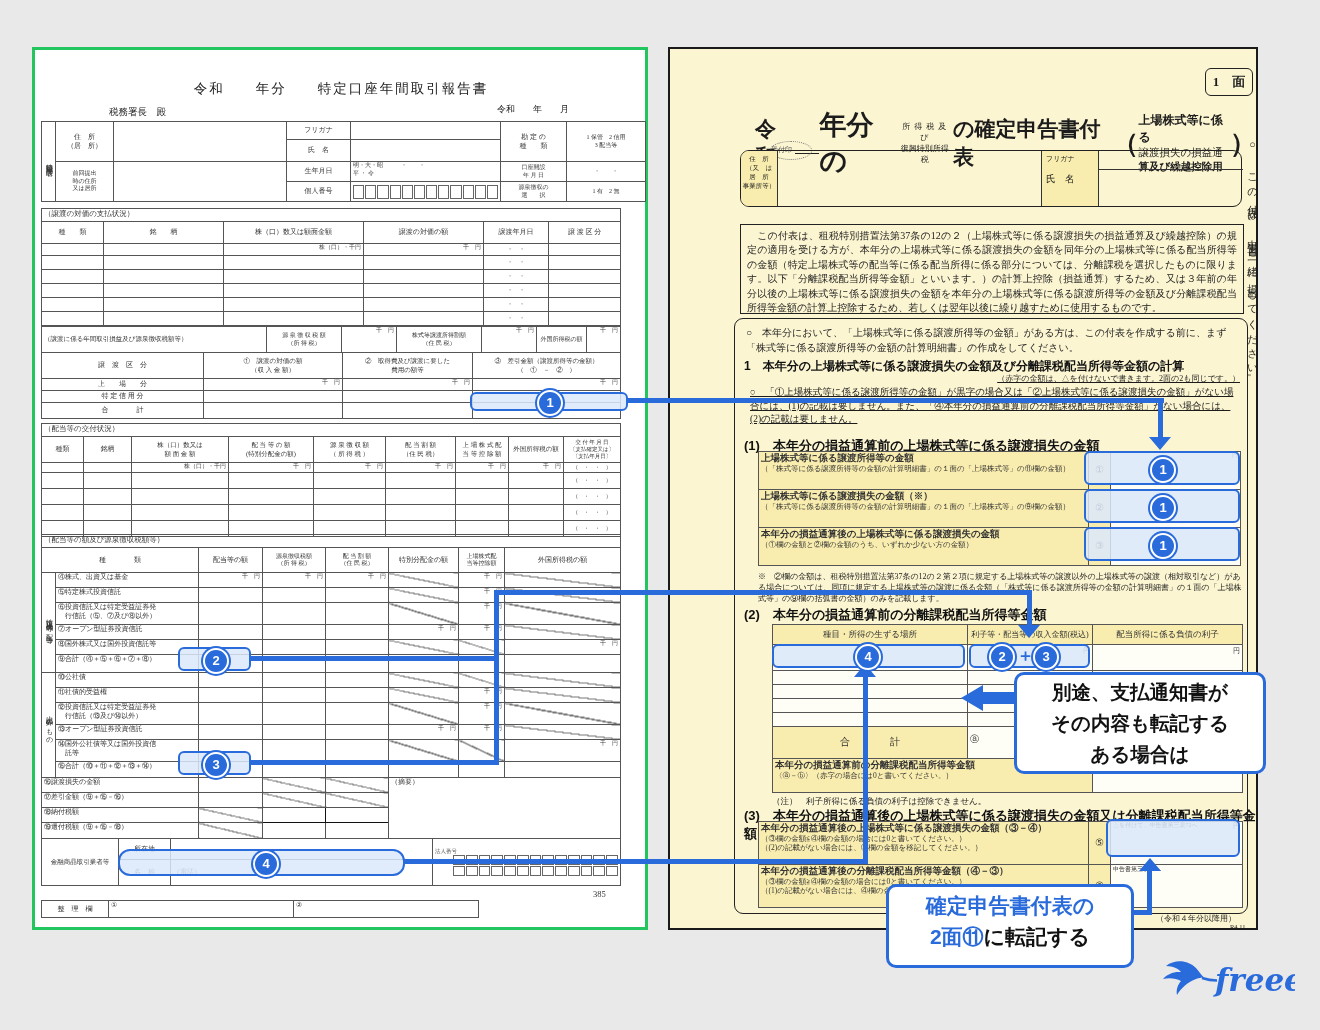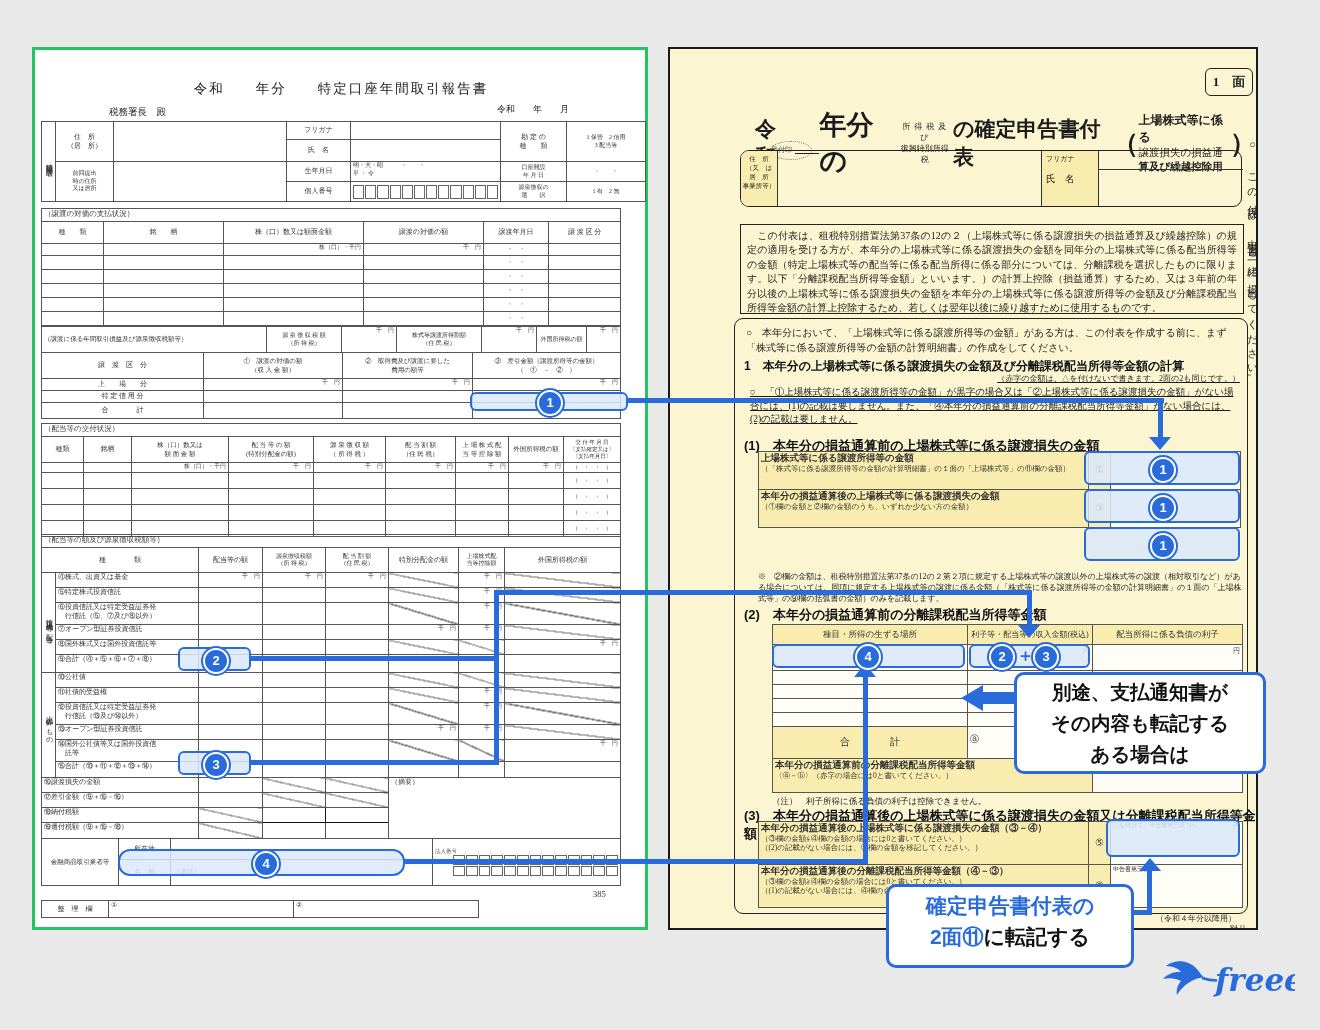--- a/index.html
+++ b/index.html
@@ -695,20 +695,28 @@
         <div class="t1">上場株式等に係る譲渡所得等の金額</div>
         <div class="t2">（「株式等に係る譲渡所得等の金額の計算明細書」の１面の「上場株式等」の⑪欄の金額）</div>
       </td>
       <td class="c ycell" style="font-size:10px;">①</td>
       <td class="wcell">
             <span class="u">円</span>
           </td>
     </tr>
     <tr style="height:38px">
       <td class="ycell">
+        <div class="t1">上場株式等に係る譲渡損失の金額（※）</div>
+        <div class="t2">（「株式等に係る譲渡所得等の金額の計算明細書」の１面の「上場株式等」の⑨欄の金額）</div>
+      </td>
+      <td class="c ycell" style="font-size:10px;">②</td>
+      <td class="wcell"></td>
+    </tr>
+    <tr style="height:38px">
+      <td class="ycell">
         <div class="t1">本年分の損益通算後の上場株式等に係る譲渡損失の金額</div>
         <div class="t2">（①欄の金額と②欄の金額のうち、いずれか少ない方の金額）</div>
       </td>
       <td class="c ycell" style="font-size:10px;">③</td>
       <td class="wcell"></td>
     </tr>
   </tbody>
     </table>
 
   <div class="abs" style="left:88px;top:522px;width:484px;font-size:8px;line-height:11px;">※　②欄の金額は、租税特別措置法第37条の12の２第２項に規定する上場株式等の譲渡以外の上場株式等の譲渡（相対取引など）がある場合については、同項に規定する上場株式等の譲渡に係る金額（「株式等に係る譲渡所得等の金額の計算明細書」の１面の「上場株式等」の⑨欄の括弧書の金額）のみを記載します。</div>

